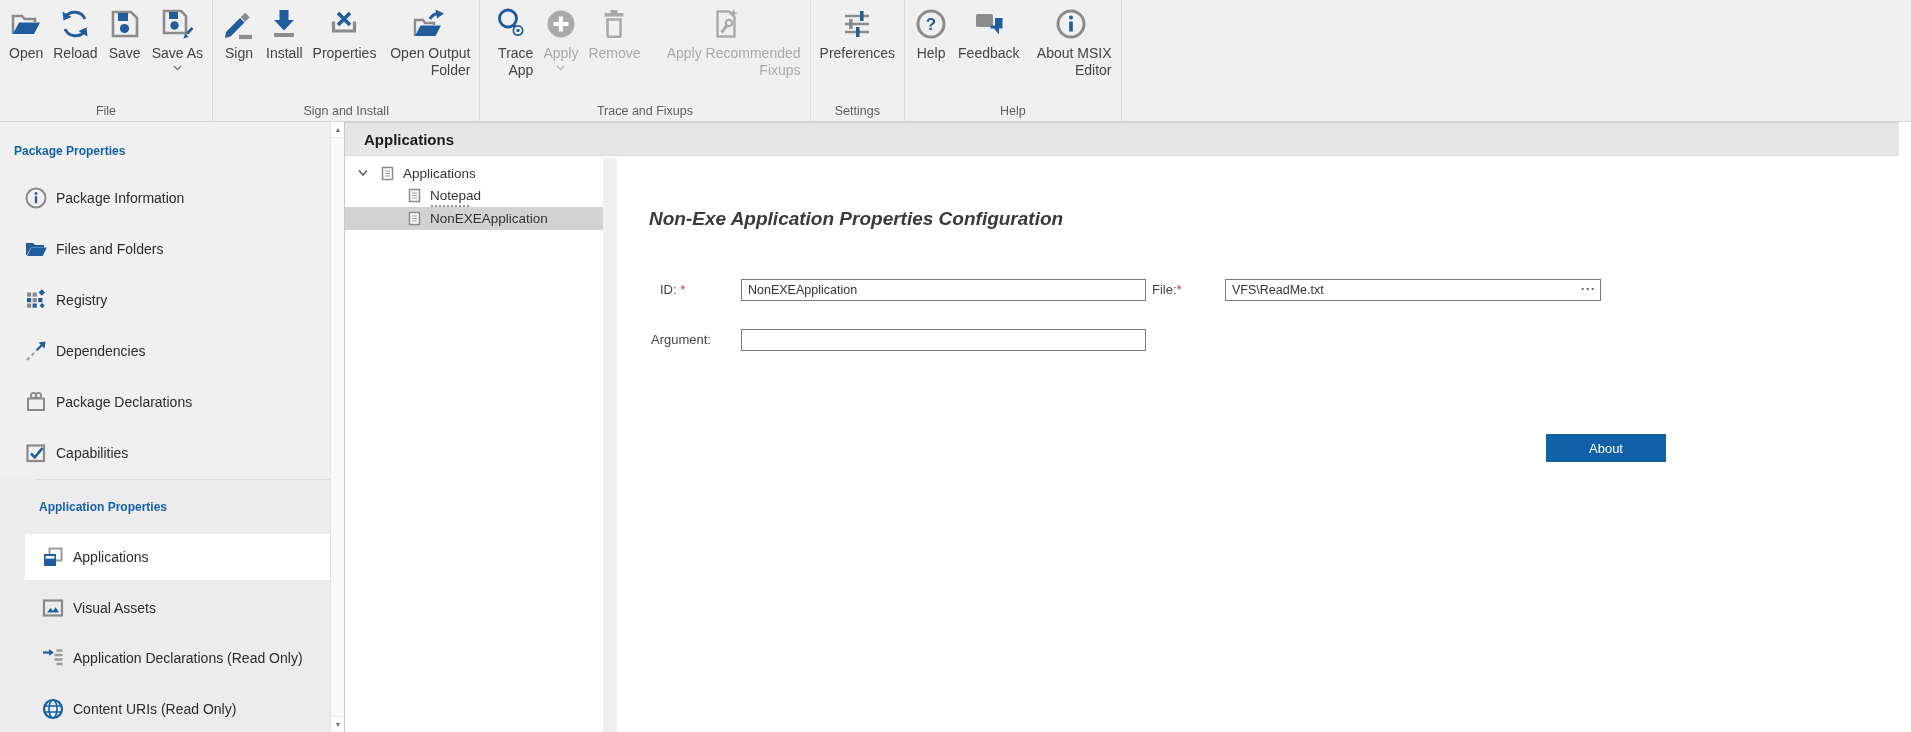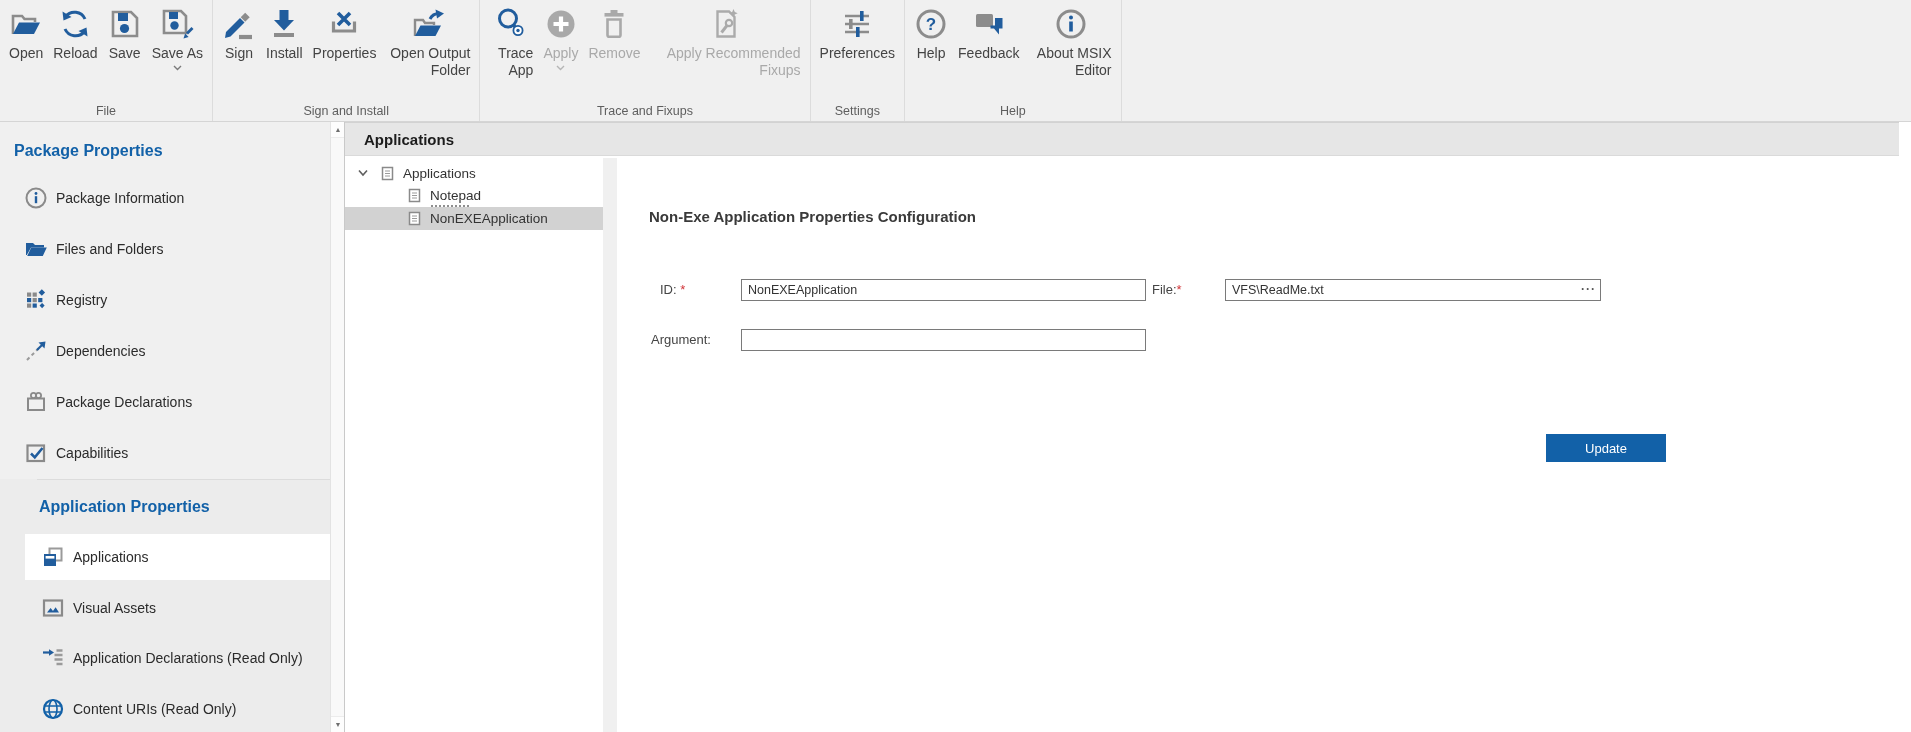--- a/index.html
+++ b/index.html
@@ -39,21 +39,21 @@
   .lbl.w80{width:82px;}
   .chev{margin-top:3px;}
 
   
   .sidebar{
     position:absolute;left:0;top:122px;width:330px;height:610px;
     background:#f0f0f0;overflow:hidden;
   }
   .sb-header{
     display:flex;align-items:center;padding-left:14px;
-    font-size:16px;font-weight:bold;color:#1261a8;
+    font-size:12px;font-weight:bold;color:#1261a8;
   }
   .sb-header.h1{margin-top:16px;height:26px;}
   .sb-header.h2{height:54px;}
   .sb-items1{margin-top:8px;}
   .sb-item{
     display:flex;align-items:center;padding-left:16px;cursor:default;
     font-size:14px;color:#2b2b2b;
   }
   .sb-items1 .sb-item{height:51px;margin-left:8px;}
   .sb-lower{background:#ececec;padding-left:25px;}
@@ -94,21 +94,21 @@
   .tree-row.root{top:4px;left:12px;}
   .tree-row.child1{top:26px;left:62px;}
   .tree-row.selected{top:49px;left:0;width:258px;padding-left:62px;box-sizing:border-box;background:#d2d2d2;height:23px;}
   .focus-dots{position:absolute;top:47px;left:86px;width:38px;border-top:2px dotted #8f8f8f;}
 
   .gutter{position:absolute;left:603px;top:158px;width:14px;height:574px;background:#f0f0f0;}
 
   .form-panel{
     position:absolute;left:617px;top:158px;width:1294px;height:574px;background:#ffffff;
   }
-  .form-heading{position:absolute;left:32px;top:50px;font-size:15px;font-weight:bold;color:#3a3a3a;}
+  .form-heading{position:absolute;left:32px;top:50px;font-size:19px;font-weight:bold;color:#3a3a3a;font-style:italic;}
   .f-label{position:absolute;font-size:13px;color:#454545;white-space:nowrap;}
   .req{color:#d13438;}
   .f-input-wrap{position:absolute;height:22px;}
   .f-input-wrap input{
     width:100%;height:22px;box-sizing:border-box;border:1px solid #7a7a7a;
     font-family:"Liberation Sans",sans-serif;font-size:12.5px;color:#333;
     padding:0 20px 0 6px;background:#fff;outline:none;
   }
   .f-input-wrap.noellipsis input{padding-right:6px;}
   .browse-dots{
@@ -444,14 +444,14 @@
     <span class="browse-dots">···</span>
   </div>
 
   <div class="f-label" style="left:34px;top:174px;">
     <span>Argument:</span>
   </div>
   <div class="f-input-wrap noellipsis" style="left:124px;top:171px;width:405px;">
     <input type="text" value="" style="">
   </div>
 
-  <button class="update-btn">Update</button>
+  <button class="update-btn">About</button>
 </div>
 
 </body></html>

